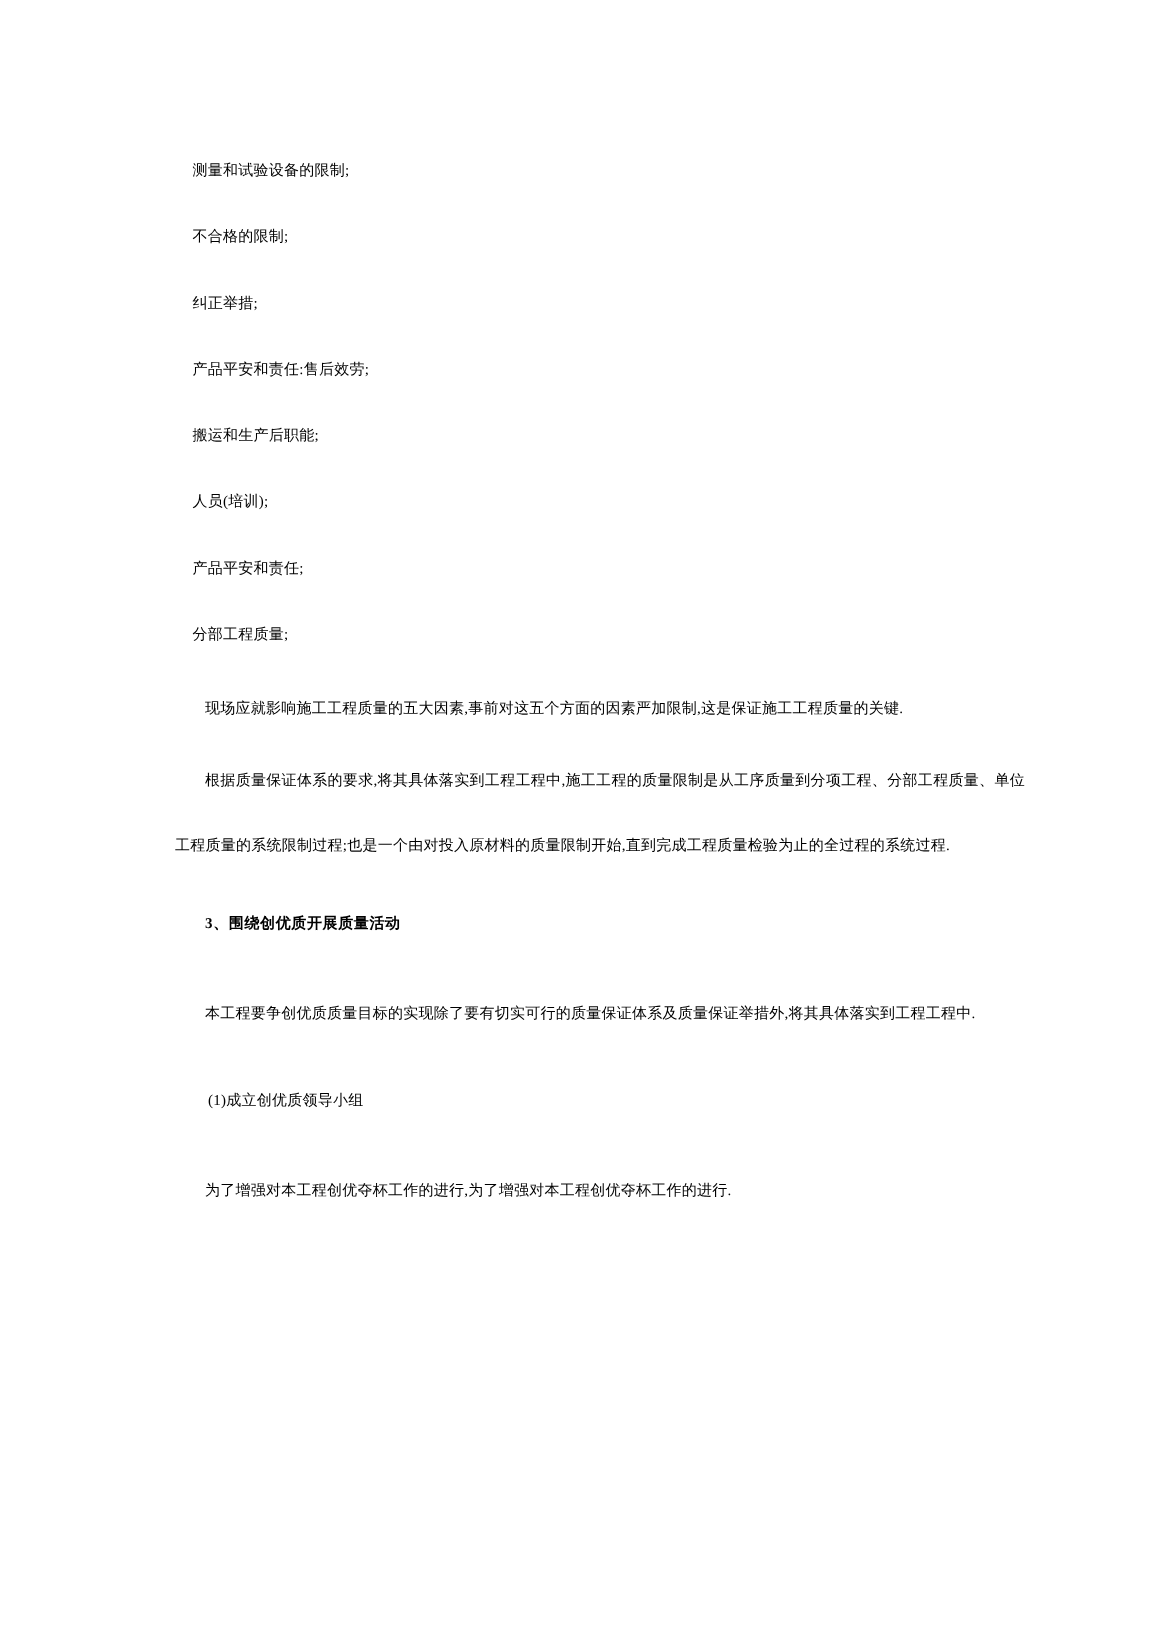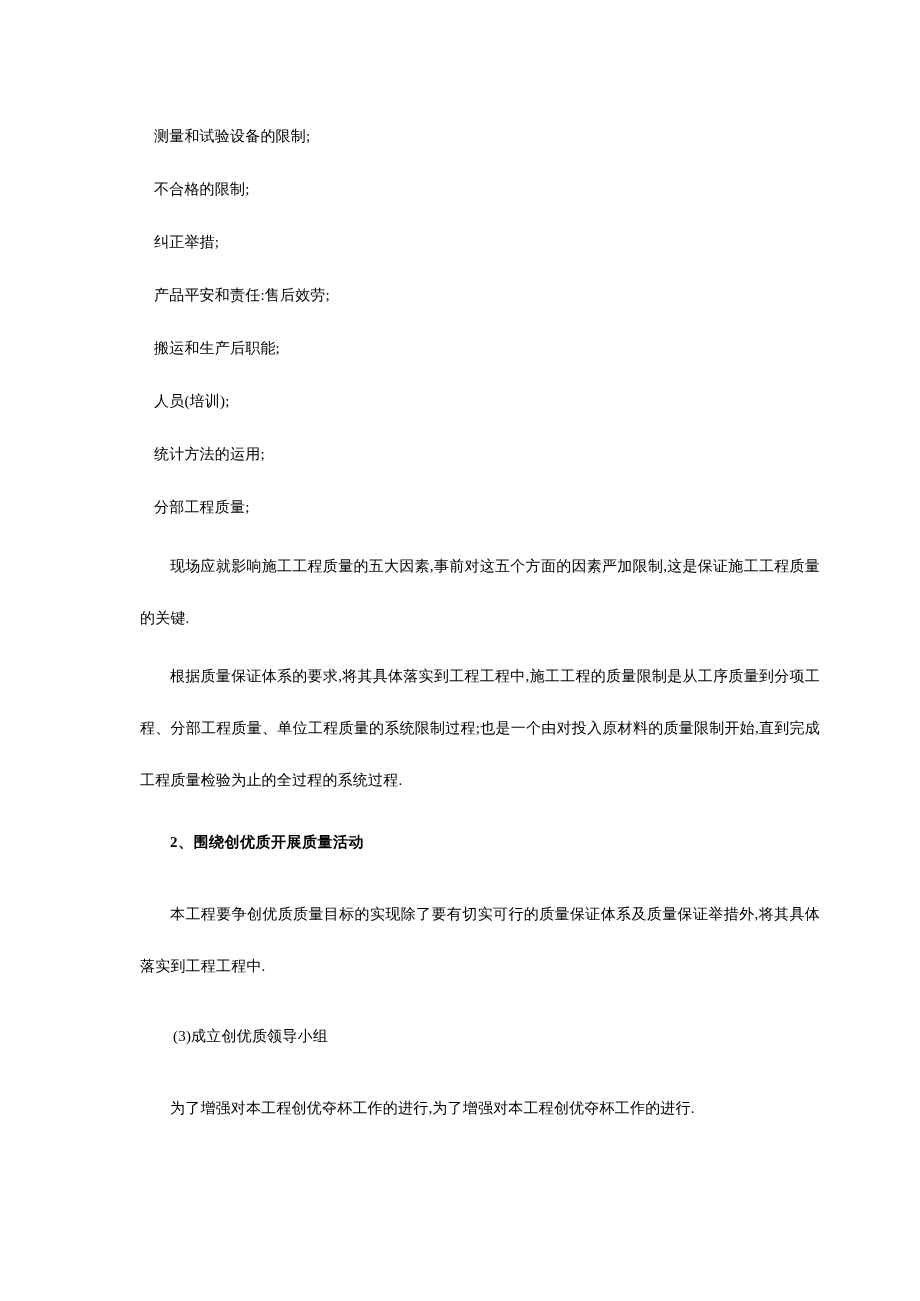--- a/index.html
+++ b/index.html
@@ -15,21 +15,21 @@
     overflow: hidden;
   }
   .page {
     position: relative;
     width: 920px;
     height: 1301px;
     box-sizing: border-box;
     padding: 110px 100px 60px 140px;
   }
   .doc-body {
-    font-size: 15px;
+    font-size: 12px;
     line-height: 1.0;
   }
   .para {
     margin: 0 0 0 0;
     text-align: justify;
     text-justify: inter-ideograph;
     letter-spacing: 0.2px;
   }
   
   .line-item {
@@ -62,35 +62,35 @@
 
 <div class="page">
   <div class="doc-body">
 
     <div class="para line-item">测量和试验设备的限制;</div>
     <div class="para line-item">不合格的限制;</div>
     <div class="para line-item">纠正举措;</div>
     <div class="para line-item">产品平安和责任:售后效劳;</div>
     <div class="para line-item">搬运和生产后职能;</div>
     <div class="para line-item">人员(培训);</div>
-    <div class="para line-item">统计方法的运用;</div>
+    <div class="para line-item">产品平安和责任;</div>
     <div class="para line-item">分部工程质量;</div>
 
     <div class="para block">现场应就影响施工工程质量的五大因素,事前对这五个方面的因素严加限制,这是保证施工工程质量的关键.</div>
 
     <div class="para block">根据质量保证体系的要求,将其具体落实到工程工程中,施工工程的质量限制是从工序质量到分项工程、分部工程质量、单位工程质量的系统限制过程;也是一个由对投入原材料的质量限制开始,直到完成工程质量检验为止的全过程的系统过程.</div>
 
-    <div class="para heading">2、围绕创优质开展质量活动</div>
+    <div class="para heading">3、围绕创优质开展质量活动</div>
 
     <div class="gap-sm"></div>
 
     <div class="para block">本工程要争创优质质量目标的实现除了要有切实可行的质量保证体系及质量保证举措外,将其具体落实到工程工程中.</div>
 
     <div class="gap-sm"></div>
 
-    <div class="para sub-item">(3)成立创优质领导小组</div>
+    <div class="para sub-item">(1)成立创优质领导小组</div>
 
     <div class="gap-sm"></div>
 
     <div class="para block">为了增强对本工程创优夺杯工作的进行,为了增强对本工程创优夺杯工作的进行.</div>
 
   </div>
 </div>
 
 </body></html>

